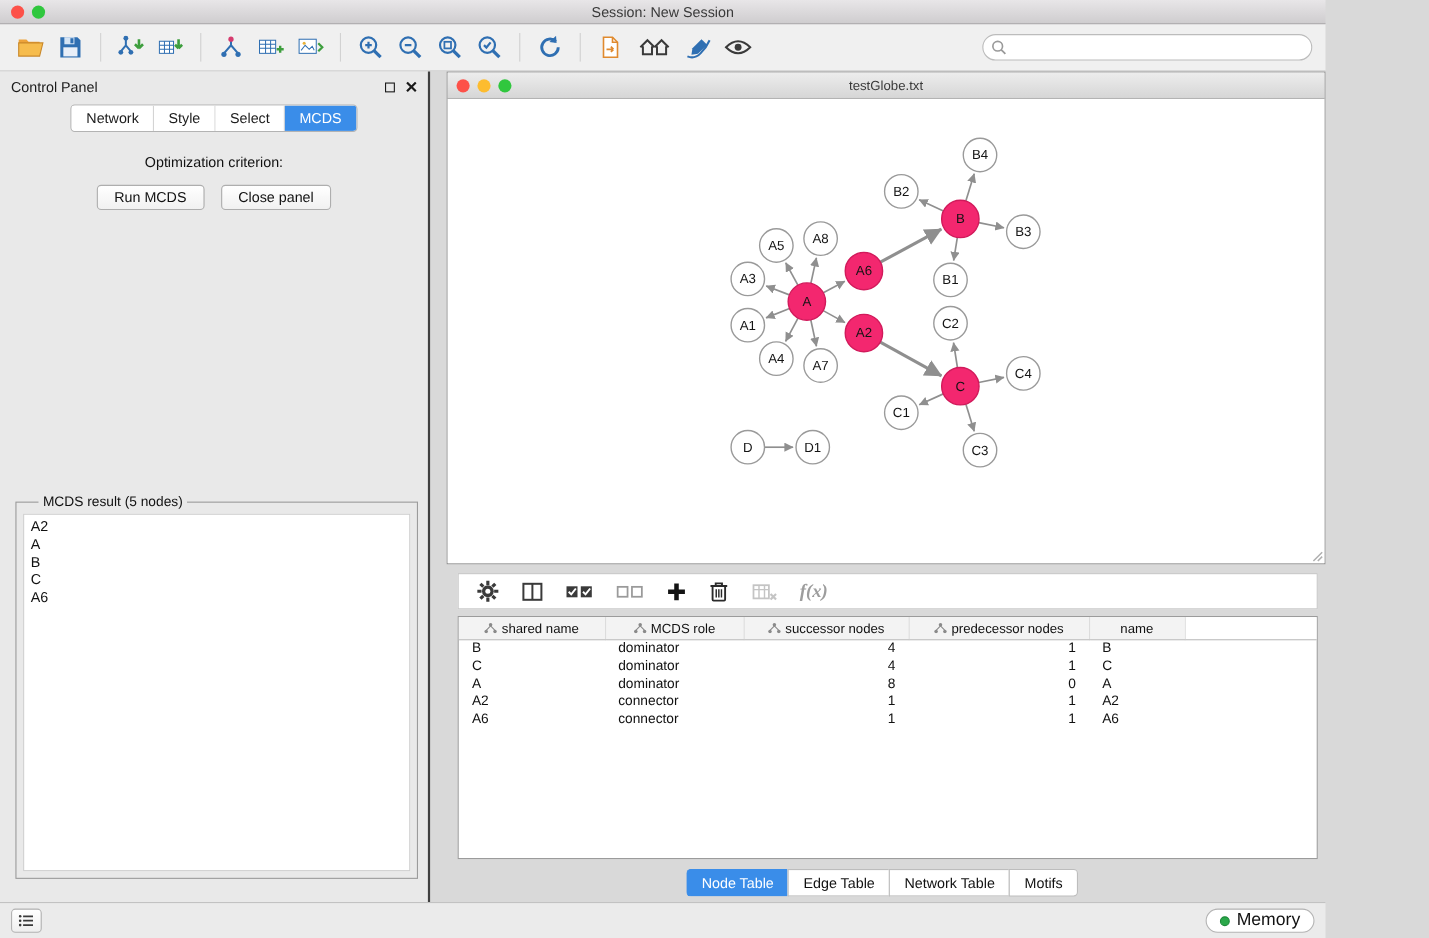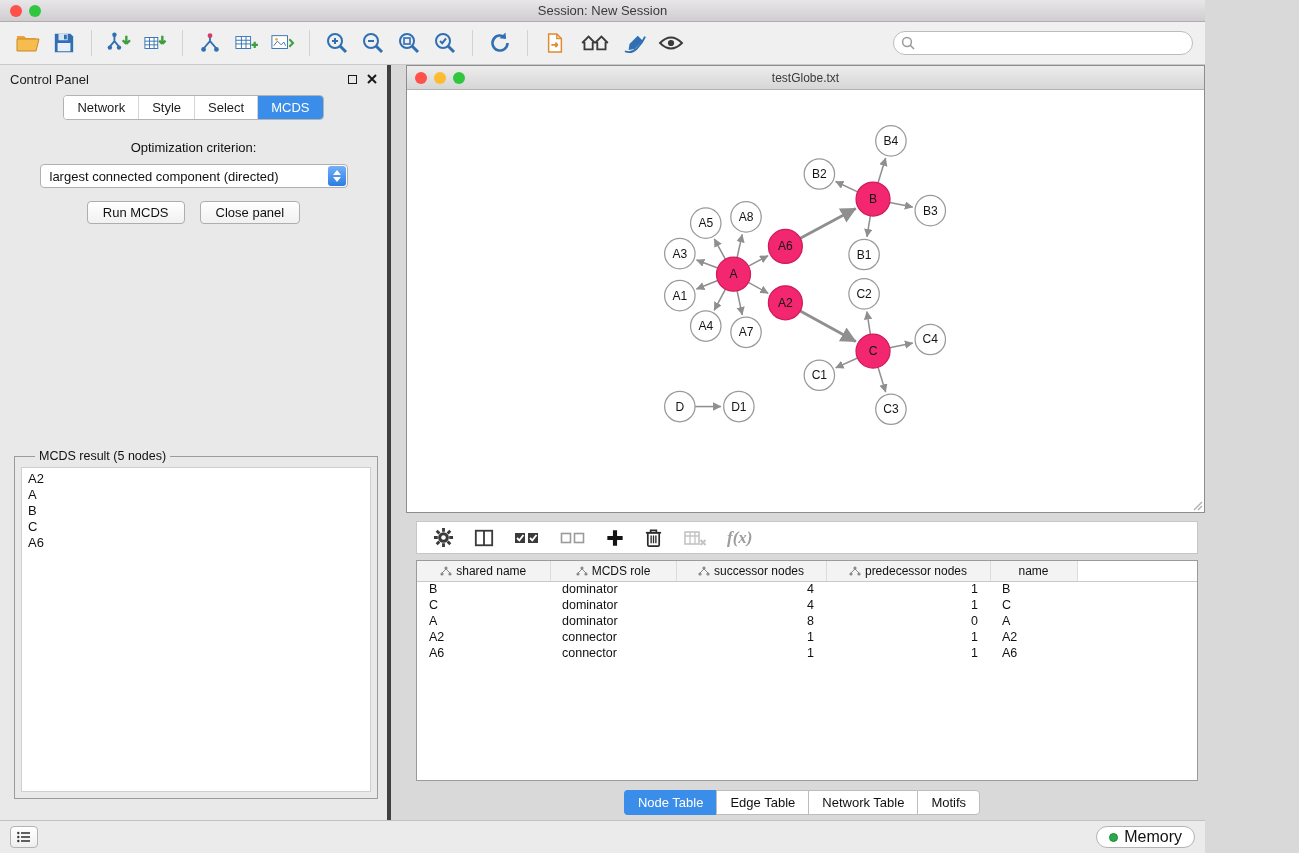--- a/index.html
+++ b/index.html
@@ -20,21 +20,21 @@
   .toolbar { flex:0 0 43px; background:#f0f0f0; border-bottom:1px solid #c9c9c9; display:flex; align-items:center; padding:0 12px; gap:4px; }
   .tbicon { width:32px; height:32px; display:flex; align-items:center; justify-content:center; border:none; background:transparent; }
   .tbsep { width:1px; height:26px; background:#d2d2d2; margin:0 7px; }
   .searchwrap { margin-left:auto; position:relative; width:300px; }
   .searchwrap input { width:100%; height:24px; border:1px solid #bcbcbc; border-radius:12px; padding:0 10px 0 26px; font-size:13px; background:#fff; outline:none; font-family:inherit; }
   .search-glass { position:absolute; left:8px; top:5px; }
 
   .content { flex:1; display:flex; min-height:0; }
 
   
-  .control-panel { width:391px; flex:0 0 391px; background:#e9e9e9; border-right:4px solid #404040; position:relative; }
+  .control-panel { width:391px; flex:0 0 391px; background:#e9e9e9; border-right:2px solid #404040; position:relative; }
   .panel-header { height:28px; display:flex; align-items:center; padding:0 10px; font-size:13px; color:#1c1c1c; }
   .panel-btns { margin-left:auto; display:flex; align-items:center; gap:10px; }
   .float-icon { width:9px; height:9px; border:1.5px solid #1a1a1a; display:inline-block; }
   .cp-tabs { display:flex; justify-content:center; margin-top:2px; }
   .tabstrip { display:flex; border:1px solid #b3b3b3; border-radius:4px; overflow:hidden; background:#fff; }
   .tab { font-family:inherit; font-size:13px; padding:4px 13px; background:#fff; border:none; border-right:1px solid #d4d4d4; color:#1c1c1c; }
   .tab:last-child { border-right:none; }
   .tab.active { background:#3a8de9; color:#fff; }
   .opt-label { text-align:center; font-size:13px; margin-top:20px; }
   .dropdown { margin:9px auto 0; width:308px; height:24px; background:#fff; border:1px solid #b0b0b0; border-radius:4px; display:flex; align-items:center; font-size:13px; padding:0 24px 0 9px; position:relative; white-space:nowrap; }
@@ -238,27 +238,20 @@
       </div>
       <div class="cp-tabs">
         <div class="tabstrip">
           <button class="tab">Network</button>
           <button class="tab">Style</button>
           <button class="tab">Select</button>
           <button class="tab active">MCDS</button>
         </div>
       </div>
       <div class="opt-label">Optimization criterion:</div>
-      <div class="dropdown">
-        <span>largest connected component (directed)</span>
-        <span class="dd-stepper">
-            <span class="dd-up"></span>
-            <span class="dd-down"></span>
-          </span>
-      </div>
       <div class="btn-row">
         <button class="mac-btn">Run MCDS</button>
         <button class="mac-btn">Close panel</button>
       </div>
       <div class="result-box">
         <div class="result-legend">MCDS result (5 nodes)</div>
         <div class="result-list">
           <div class="result-item">A2</div>
           <div class="result-item">A</div>
           <div class="result-item">B</div>

